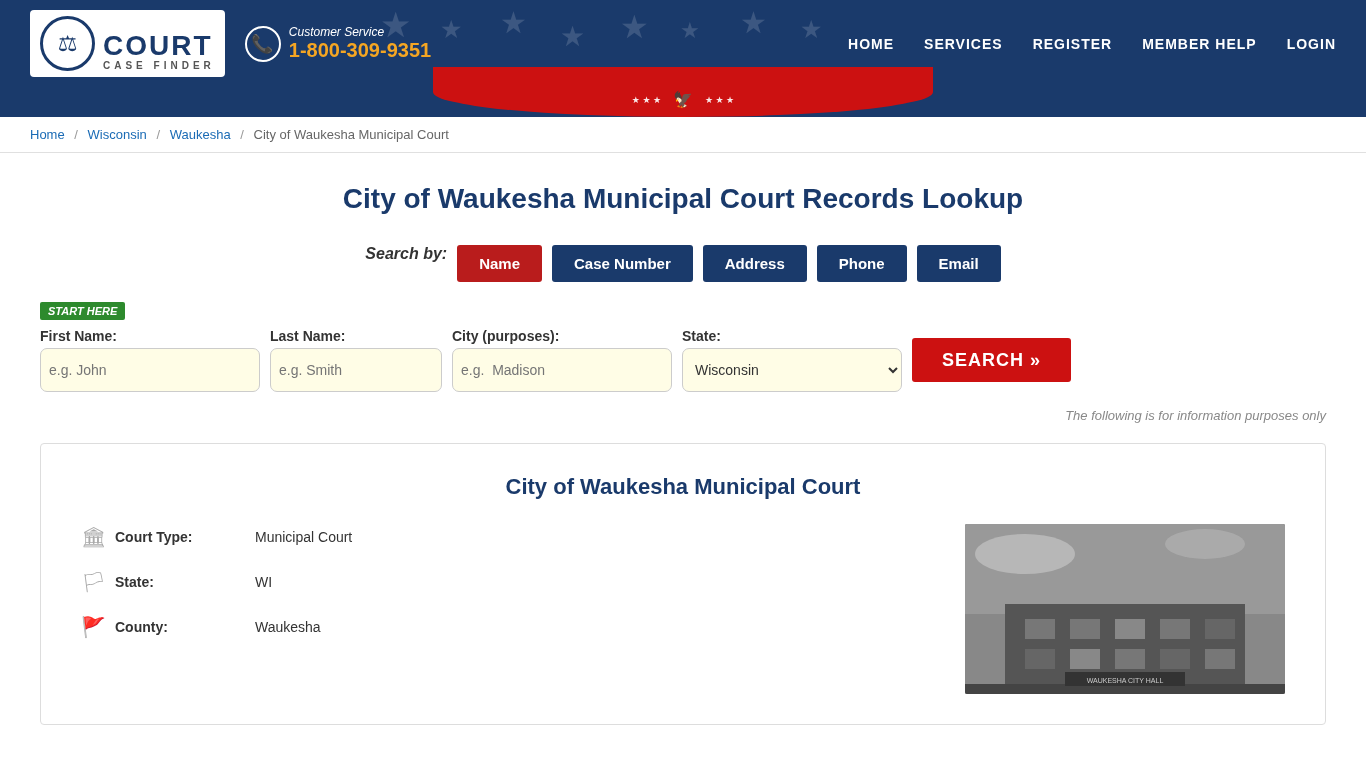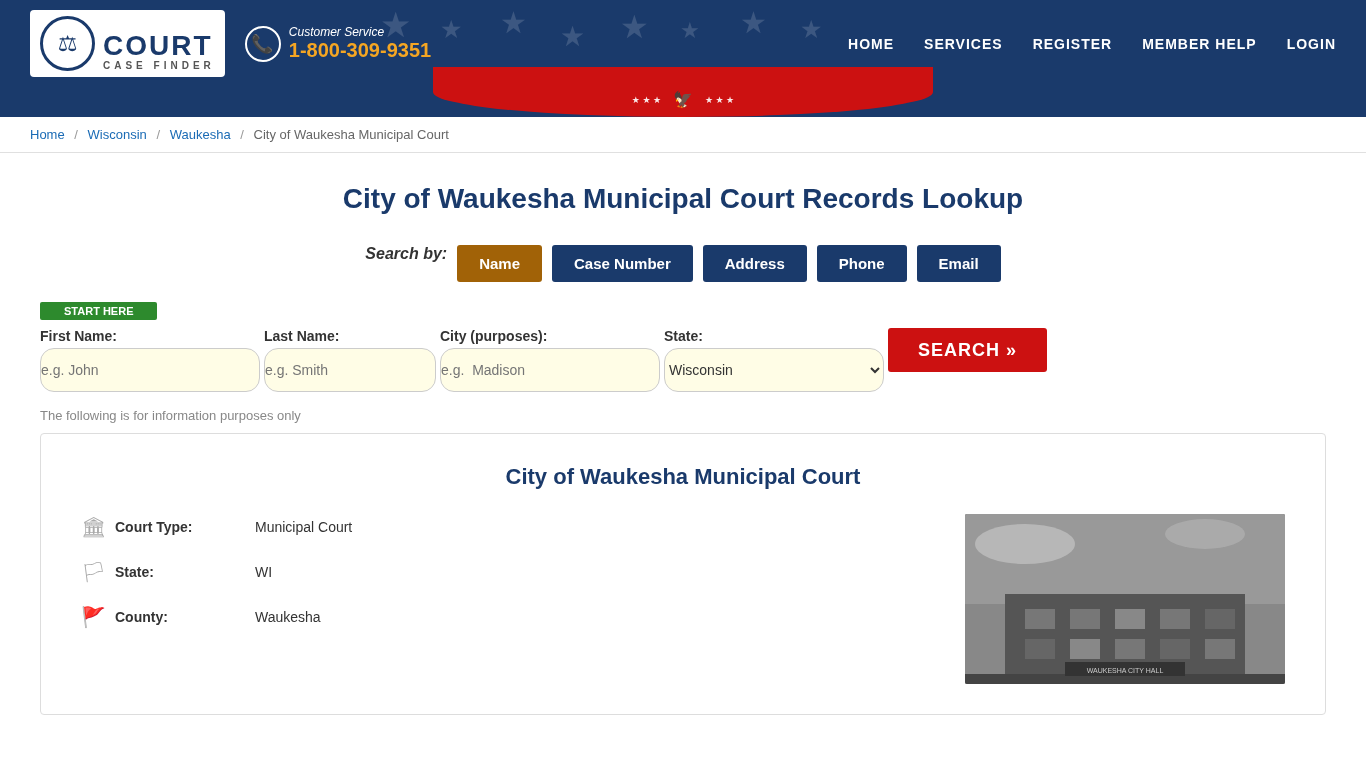--- a/index.html
+++ b/index.html
@@ -170,57 +170,58 @@
     .search-tab {
       padding: 10px 22px;
       border: none;
       cursor: pointer;
       font-size: 15px;
       font-weight: bold;
       border-radius: 3px;
       color: white;
     }
     .search-tab.active {
-      background: #a16207;
+      background: #b91c1c;
     }
     .search-tab:not(.active) {
       background: #1a3a6b;
     }
 
     
     .start-badge {
       background: #2d8a2d;
       color: white;
       font-size: 11px;
       font-weight: bold;
-      padding: 3px 24px;
+      padding: 3px 8px;
       border-radius: 2px;
       display: inline-block;
       margin-bottom: 8px;
+      font-style: italic;
     }
     .search-form {
       display: flex;
-      align-items: flex-start;
-      gap: 4px;
+      align-items: center;
+      gap: 10px;
       margin-bottom: 16px;
     }
     .form-field {
       display: flex;
       flex-direction: column;
       gap: 4px;
     }
     .form-field label {
       font-size: 14px;
       font-weight: bold;
       color: #333;
     }
     .form-field input, .form-field select {
-      padding: 10px 0;
+      padding: 10px 8px;
       border: 1px solid #ccc;
-      border-radius: 14px;
+      border-radius: 7px;
       font-size: 14px;
       background: #fffde6;
       color: #999;
       height: 44px;
     }
     .field-first { width: 220px; }
     .field-last { width: 172px; }
     .field-city { width: 220px; }
     .field-state { width: 220px; }
     .form-field select {
@@ -234,24 +235,25 @@
       padding: 0 30px;
       height: 44px;
       font-size: 18px;
       font-weight: bold;
       cursor: pointer;
       border-radius: 3px;
       letter-spacing: 1px;
       white-space: nowrap;
     }
     .info-note {
-      text-align: left;
+      text-align: right;
+      font-style: italic;
       color: #888;
       font-size: 13px;
-      margin-bottom: 10px;
+      margin-bottom: 20px;
     }
 
     
     .court-card {
       border: 1px solid #ddd;
       border-radius: 4px;
       padding: 30px 40px;
       margin-top: 10px;
     }
     .court-card-title {

